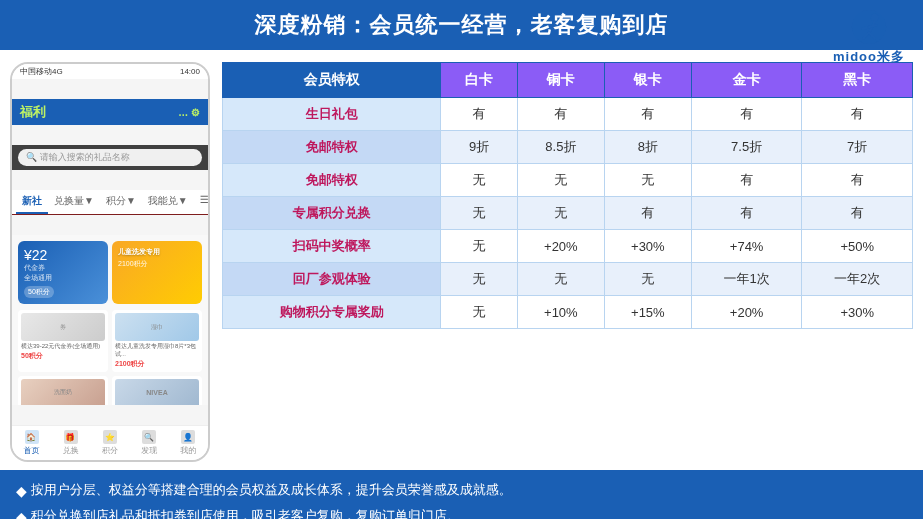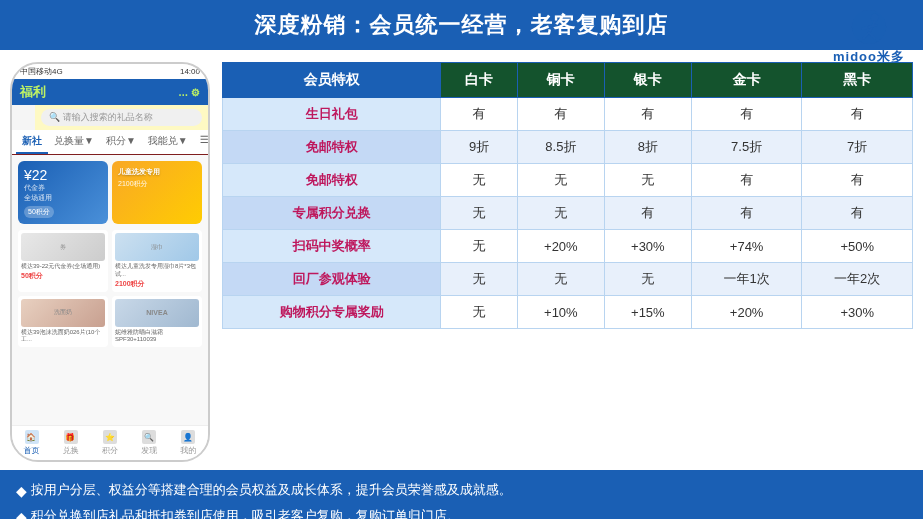--- a/index.html
+++ b/index.html
@@ -53,27 +53,28 @@
       padding: 12px 10px 8px 10px;
       gap: 12px;
       height: 420px;
     }
 
     
     .phone-mockup {
       width: 200px;
       min-width: 180px;
       background: #f5f5f5;
-      border-radius: 28px;
+      border-radius: 18px;
       border: 2px solid #ccc;
       overflow: hidden;
       flex-shrink: 0;
       position: relative;
       display: flex;
       flex-direction: column;
+      gap: 20px;
     }
 
     .phone-status-bar {
       background: #fff;
       display: flex;
       justify-content: space-between;
       align-items: center;
       padding: 2px 8px;
       font-size: 8px;
       color: #333;
@@ -82,25 +83,24 @@
       background: #1a5fb4;
       color: #bef264;
       display: flex;
       justify-content: space-between;
       align-items: center;
       padding: 4px 8px;
       font-size: 13px;
       font-weight: bold;
     }
     .phone-search {
-      background: #fef9c3;
+      background: #404040;
       padding: 4px 6px;
       display: flex;
       gap: 4px;
-      margin-left: 23px;
     }
     .phone-search-bar {
       background: #f0f0f0;
       border-radius: 10px;
       padding: 2px 8px;
       font-size: 9px;
       color: #999;
       flex: 1;
     }
     .phone-tabs {
@@ -221,21 +221,21 @@
     
     .table-area {
       flex: 1;
     }
     .member-table {
       width: 100%;
       border-collapse: collapse;
       font-size: 13px;
     }
     .member-table th {
-      background: #14532d;
+      background: #8b5cf6;
       color: #fff;
       padding: 8px 6px;
       text-align: center;
       font-weight: bold;
       font-size: 14px;
       border: 1px solid #1a5fb4;
     }
     .member-table th:first-child {
       background: #1a5fb4;
       margin-top: 8px;

